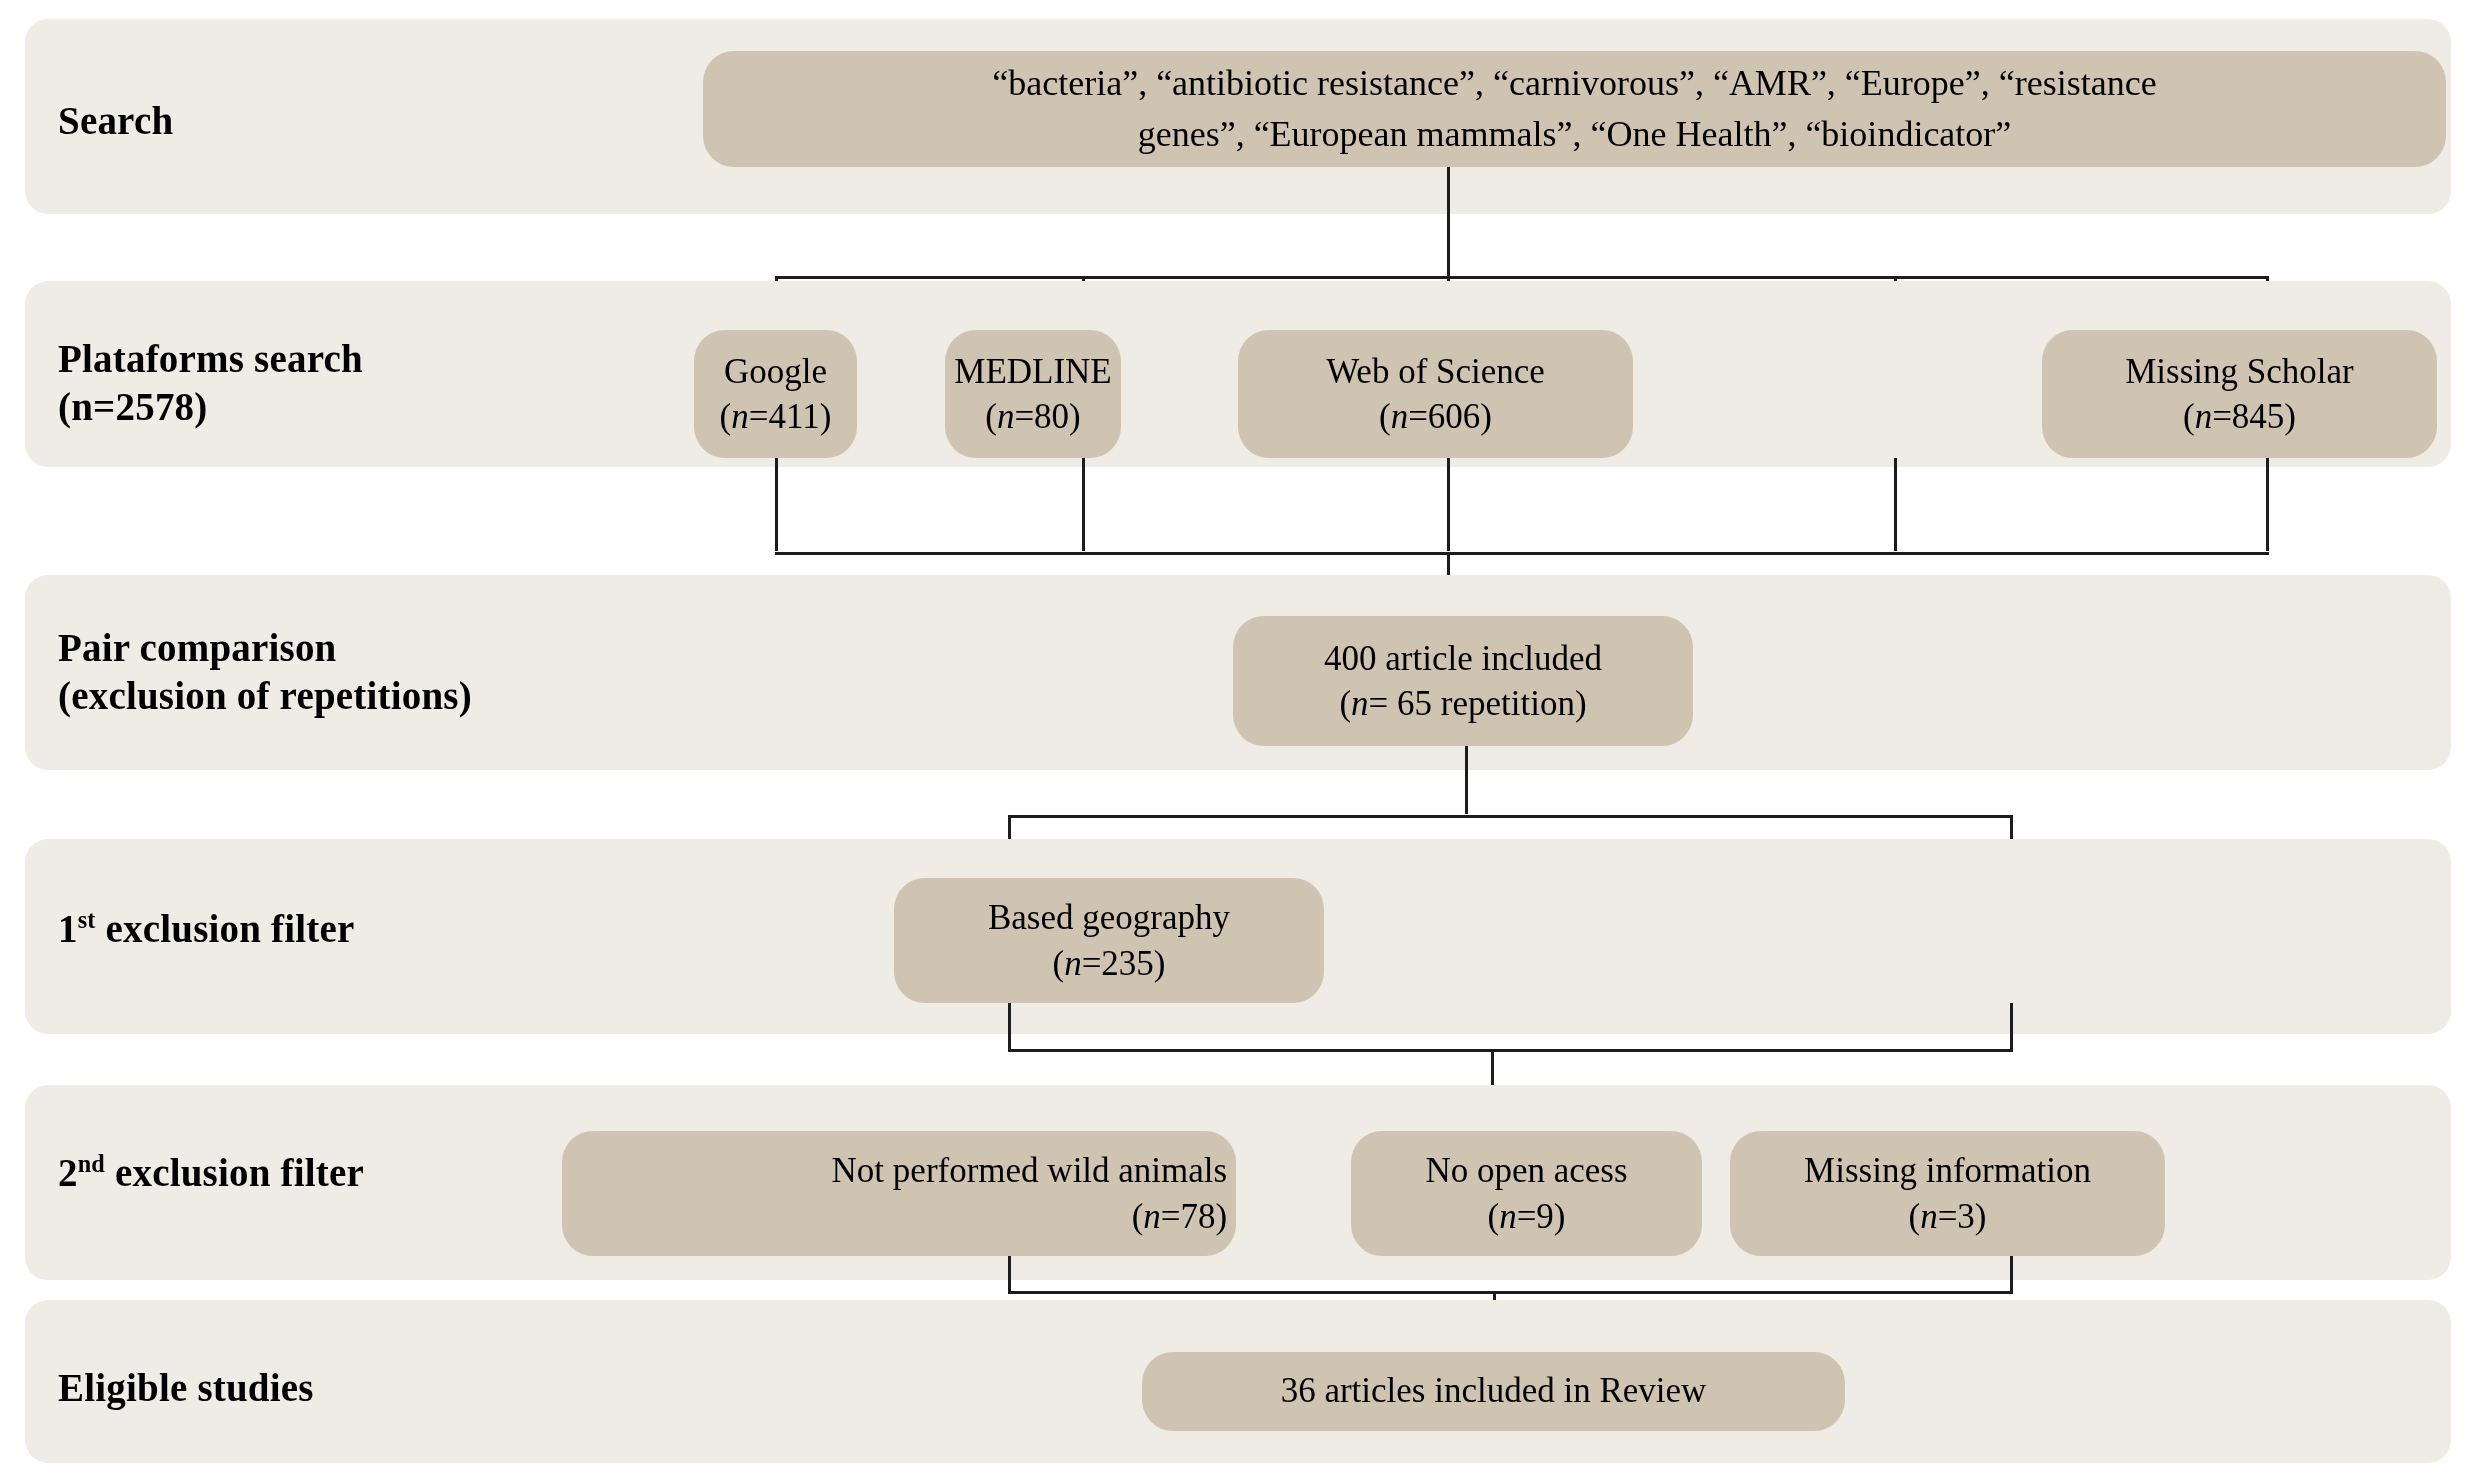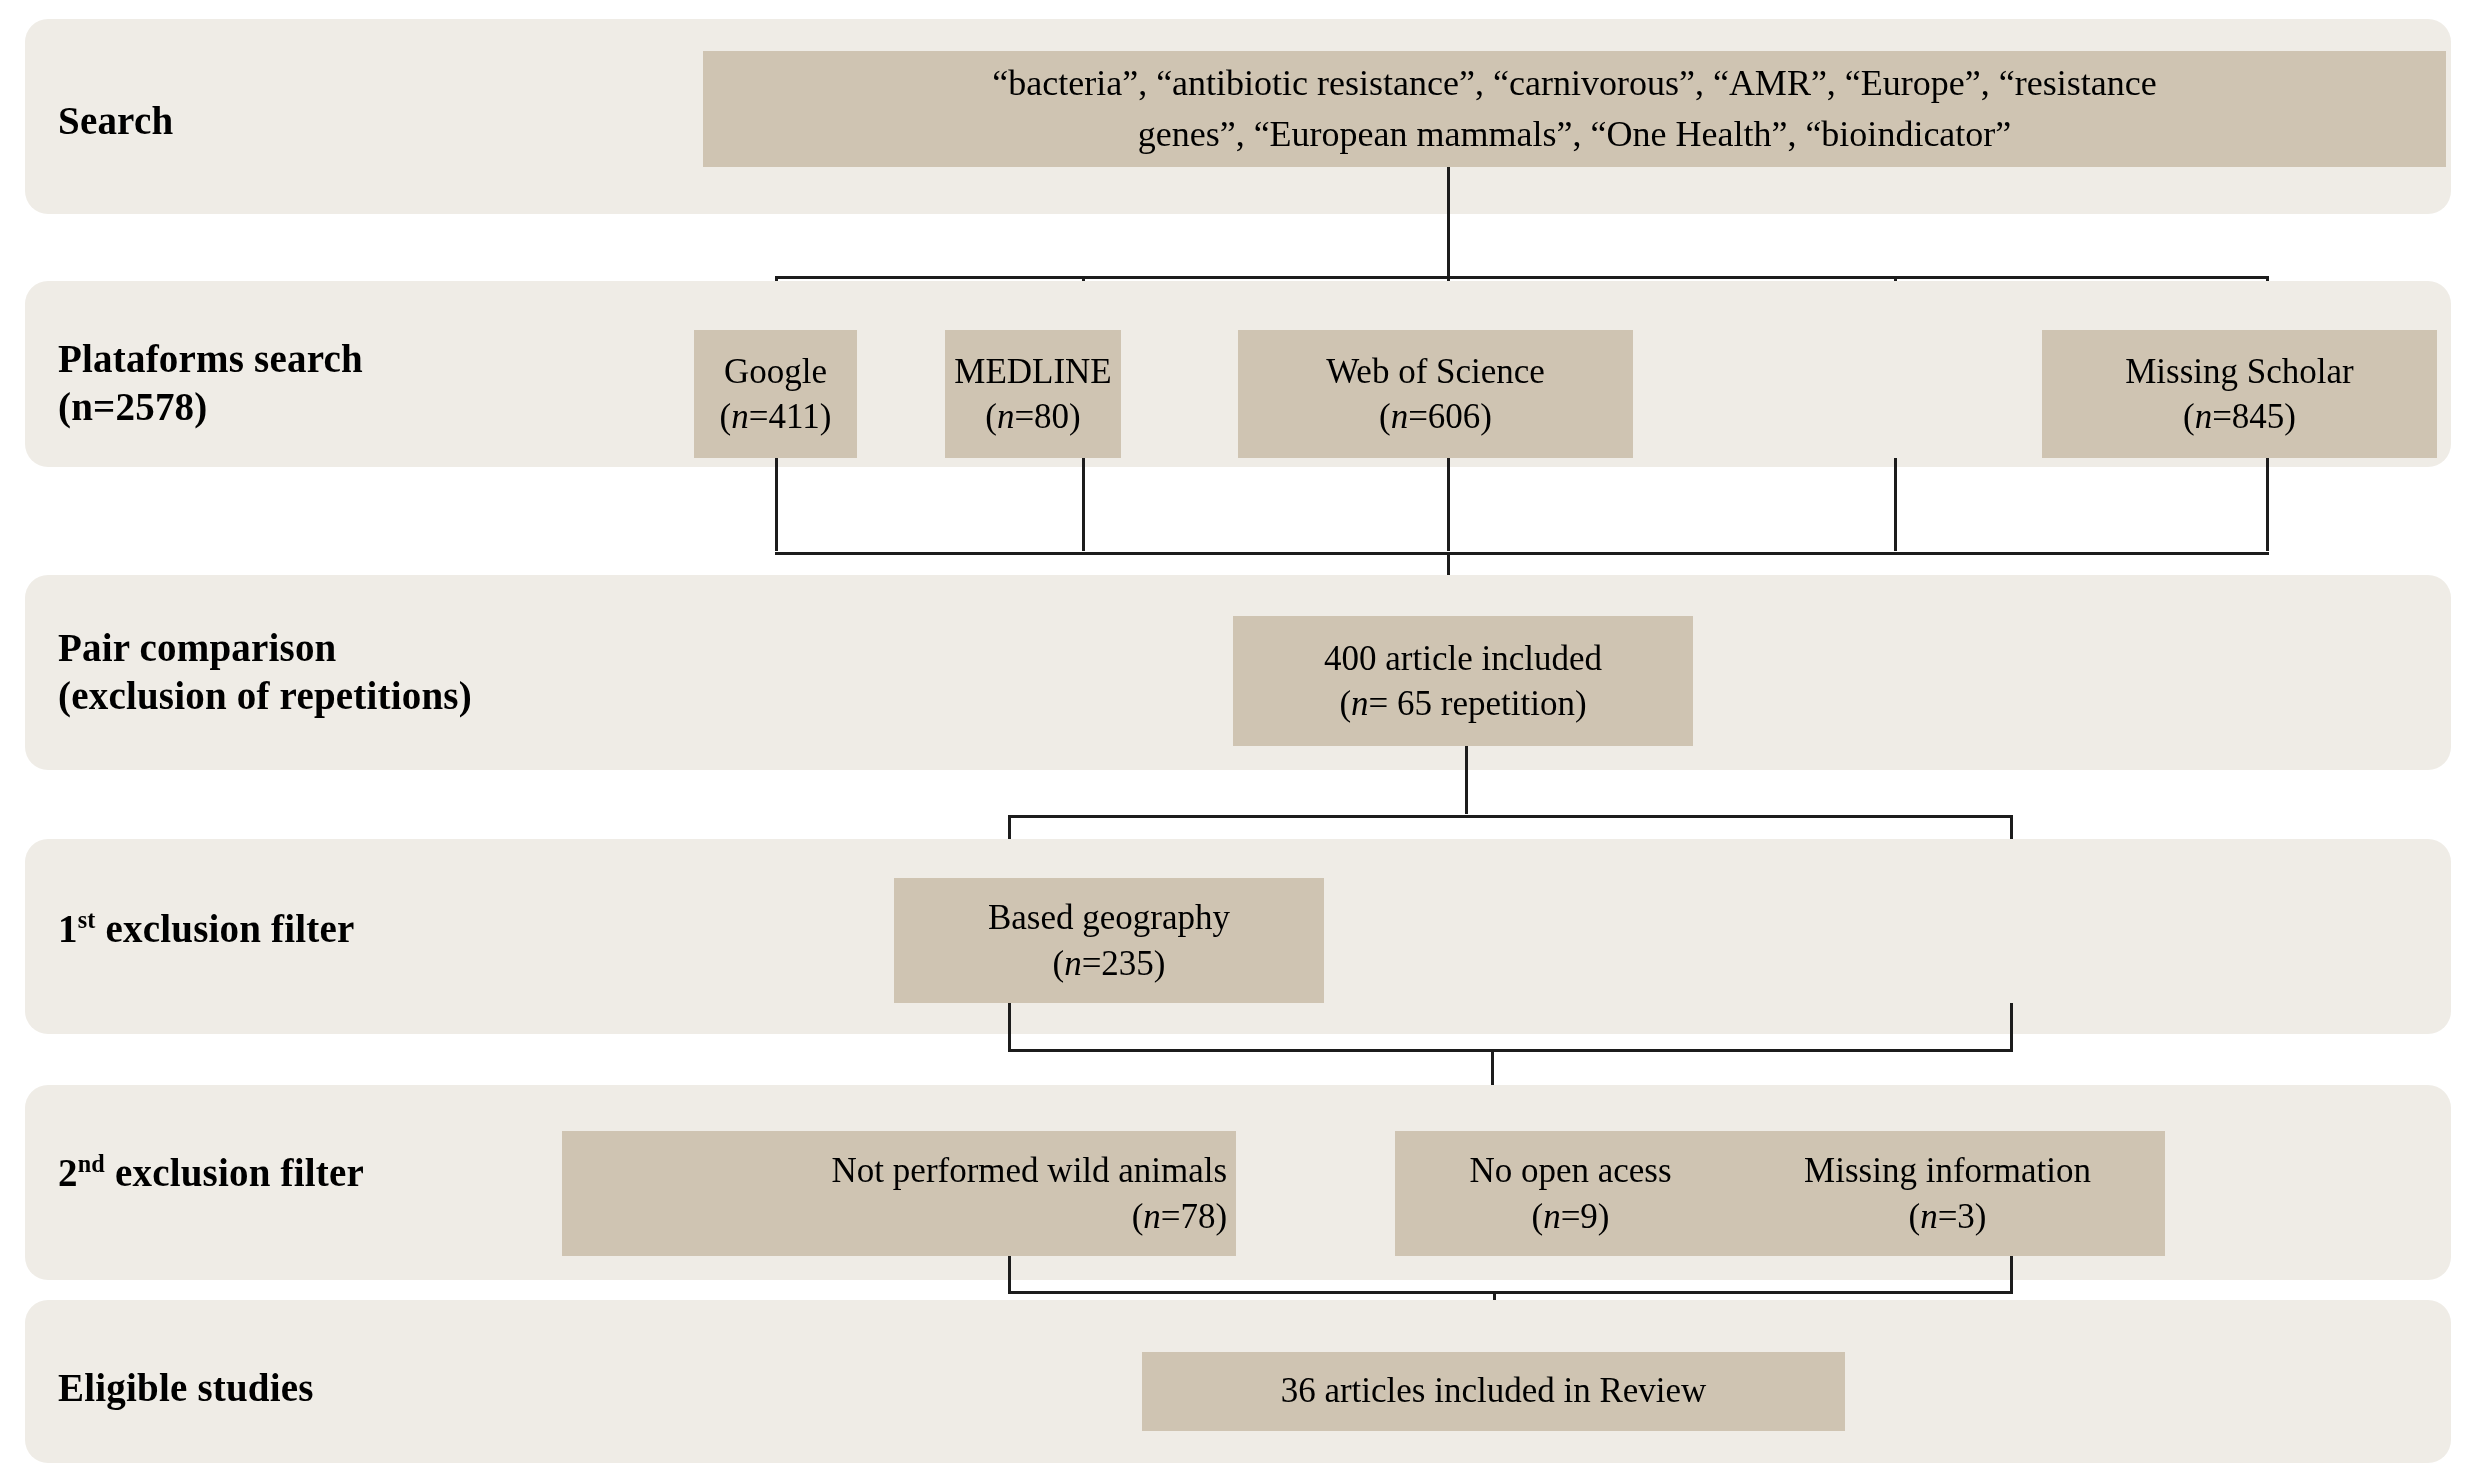--- a/index.html
+++ b/index.html
@@ -46,20 +46,21 @@
     box-sizing: border-box;
     display: flex;
     align-items: center;
     justify-content: center;
     text-align: center;
     color: #000000;
     font-family: "Liberation Serif", "DejaVu Serif", serif;
     font-size: 35px;
     line-height: 1.28;
     padding: 3.5px 8.8px;
+    border-radius: 31px;
   }
   .box .inner { width: 100%; }
   .box i, .box em { font-style: italic; }
 
   .box-search { font-size: 36px; line-height: 1.42; }
   .box-two-line { font-size: 35px; line-height: 1.30; }
 
   
   .vline {
     position: absolute;
@@ -174,21 +175,21 @@
   <div class="band" style="left:24.6px; top:1085px; width:2426px; height:195px;"></div>
   <div class="band-label" style="left:58px; top:1149px;"><span>2</span><sup>nd</sup><span> exclusion filter</span></div>
 
   <div class="box box-two-line" style="left:562px; top:1131px; width:674px; height:125px;text-align:right;">
     <div class="inner">
       <span>Not performed wild animals</span><br>
       <span><span>(</span><i>n</i><span>=78)</span></span>
     </div>
   </div>
 
-  <div class="box box-two-line" style="left:1351px; top:1131px; width:351px; height:125px;margin-left:44px;">
+  <div class="box box-two-line" style="left:1351px; top:1131px; width:351px; height:125px;">
     <div class="inner">
       <span>No open acess</span><br>
       <span><span>(</span><i>n</i><span>=9)</span></span>
     </div>
   </div>
 
   <div class="box box-two-line" style="left:1730px; top:1131px; width:435px; height:125px;">
     <div class="inner">
       <span>Missing information</span><br>
       <span><span>(</span><i>n</i><span>=3)</span></span>

